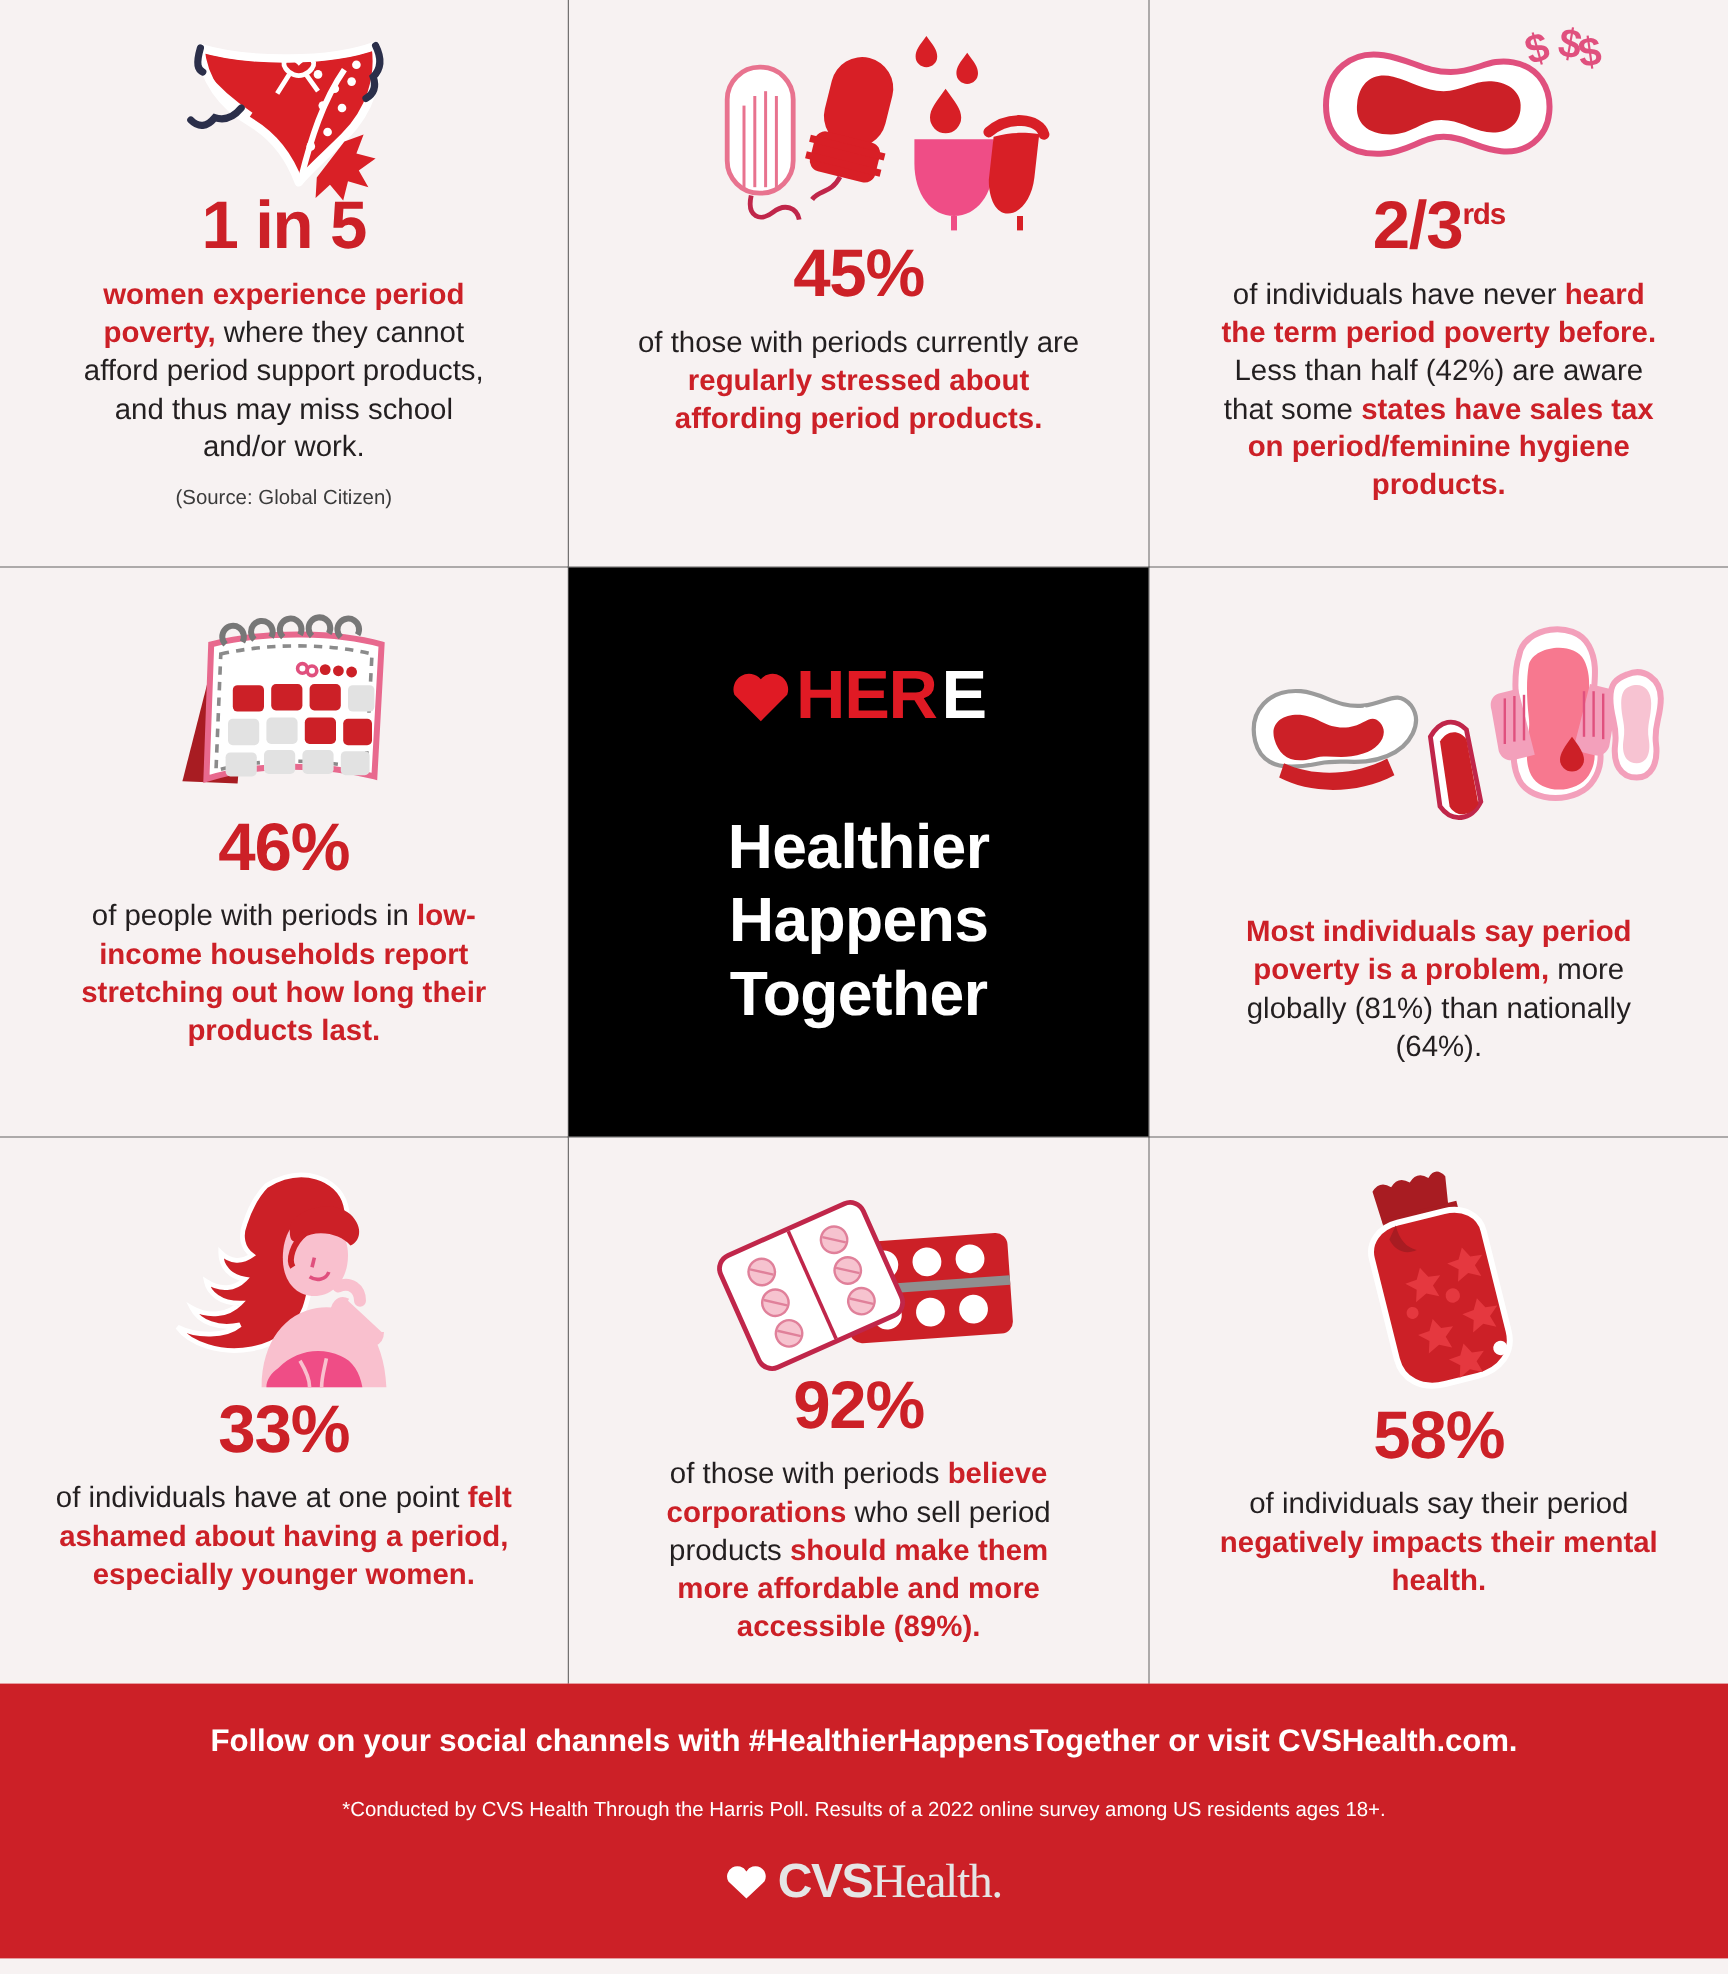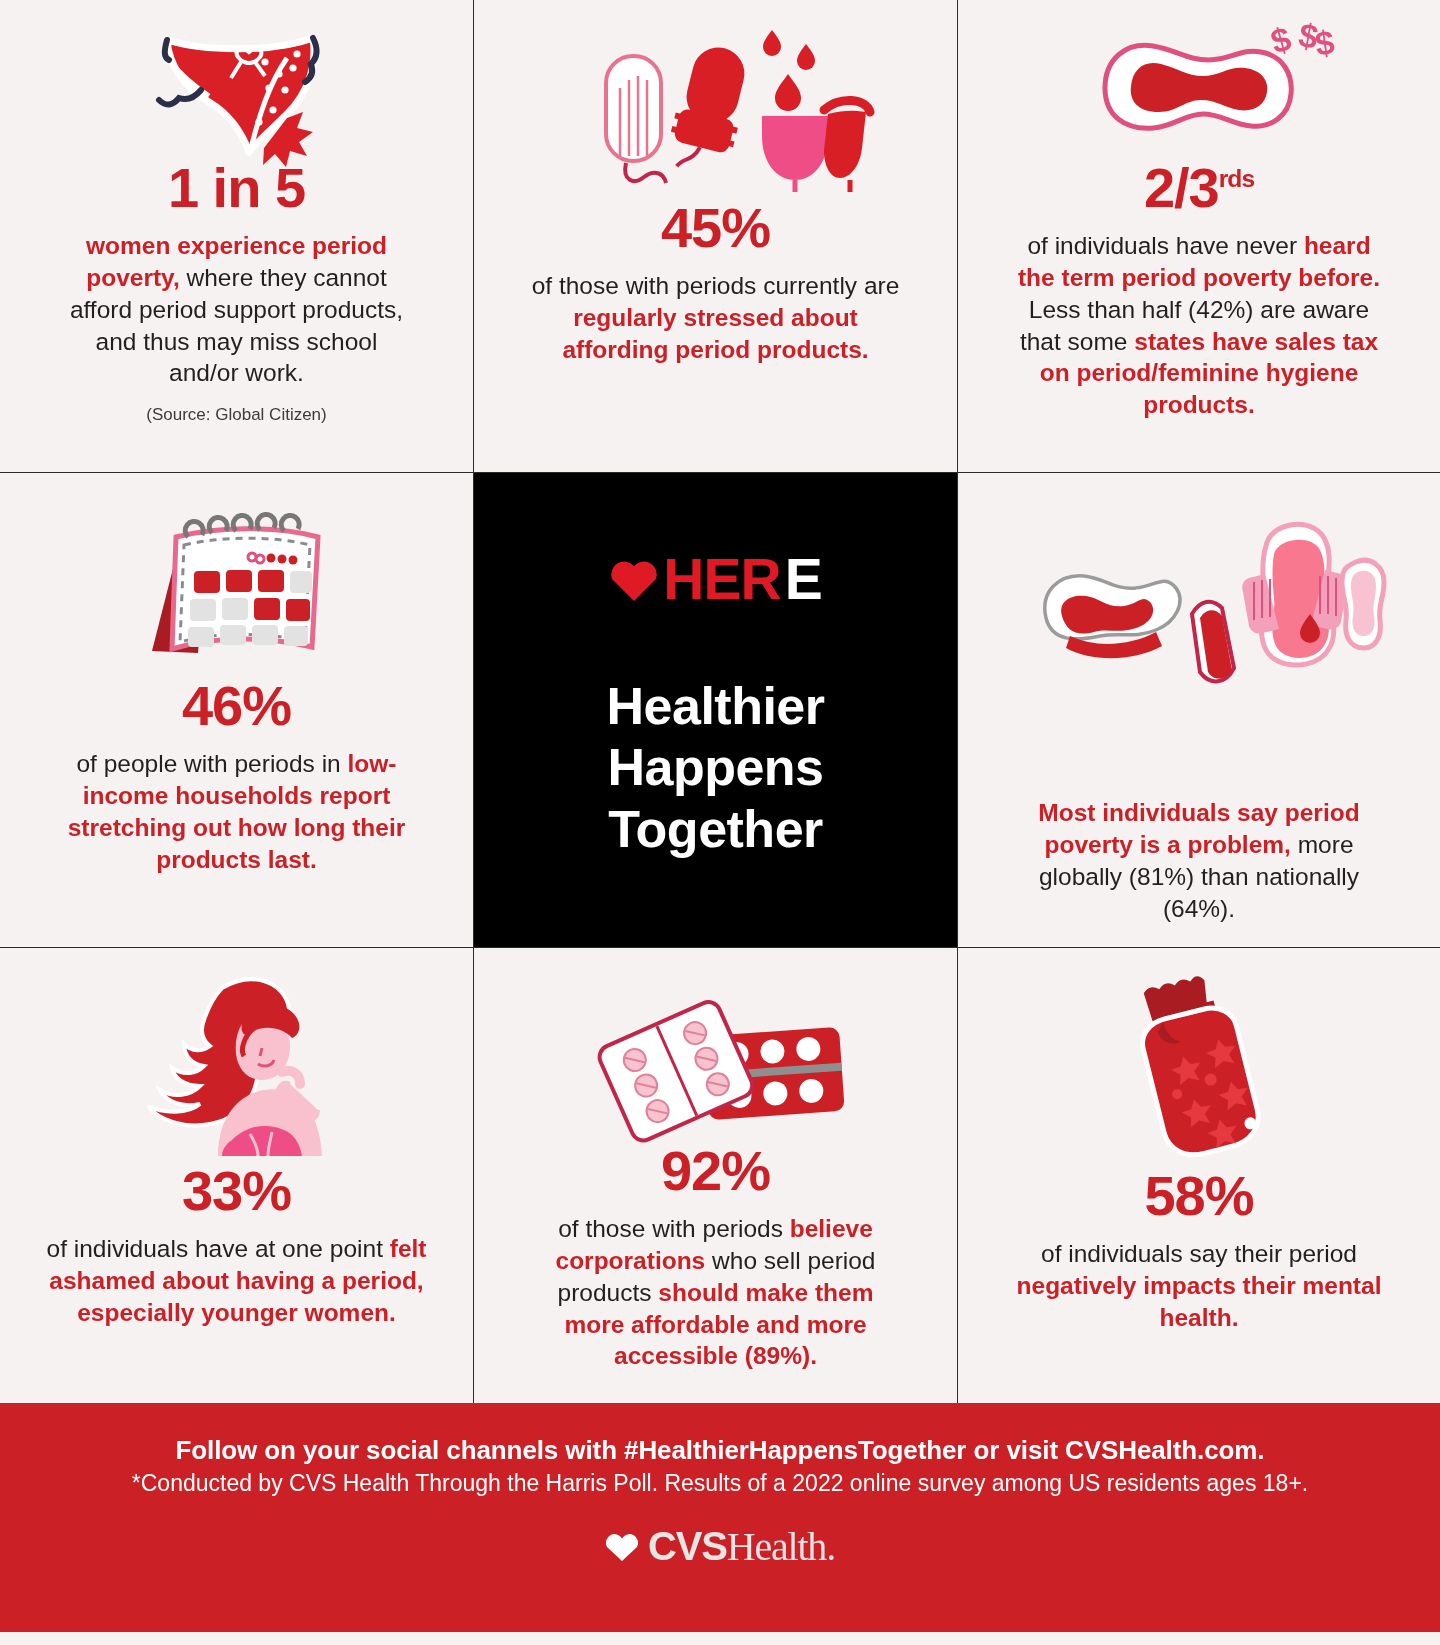--- a/index.html
+++ b/index.html
@@ -111,22 +111,22 @@
     justify-content:flex-start;
     padding-top:32px;
     box-sizing:border-box;
   }
   .footer-head{
     font-size:26px;
     font-weight:bold;
     letter-spacing:-0.1px;
   }
   .footer-sub{
-    font-size:23px;
-    margin-top:4px;
+    font-size:17px;
+    margin-top:32px;
   }
   .cvs-logo{
     display:flex;
     align-items:center;
     justify-content:center;
     gap:9px;
     margin-top:26px;
   }
   .cvs-heart{width:34px;height:30px;}
   .cvs-text{
@@ -315,21 +315,21 @@
             <path d="M302 72 v38"></path>
               <path d="M294 70 v38"></path>
               <path d="M286 70 v38"></path>
           </g>
           <path d="M276 108 c6 8 10 14 10 19 a10 10 0 0 1 -20 0 c0 -5 4 -11 10 -19z" fill="#cc2027"></path>
 
           <path d="M322 56 c14 -6 28 4 28 20 c0 16 -6 22 -4 38 c2 16 -4 28 -16 28 c-14 0 -20 -12 -18 -28 c2 -16 -4 -22 -4 -38 c0 -12 4 -16 14 -20z" fill="#ffffff" stroke="#f3a0bb" stroke-width="5"></path>
           <path d="M324 66 c10 -4 18 2 18 14 c0 12 -4 18 -2 30 c2 12 -2 20 -10 20 c-9 0 -13 -8 -11 -20 c2 -12 -2 -18 -2 -30 c0 -8 2 -12 7 -14z" fill="#f7c3d2"></path>
         </svg>
       </div>
-      <div class="body-text wide" style="margin-top:96px;"><span class="r">Most individuals say period poverty is a problem,</span><span> more globally (81%) than nationally (64%).</span></div>
+      <div class="body-text wide" style="margin-top:60px;"><span class="r">Most individuals say period poverty is a problem,</span><span> more globally (81%) than nationally (64%).</span></div>
     </div>
 
     <div class="hrule"></div>
 
     <div class="cell">
       <div class="art" style="height:190px;align-items:flex-end;">
         <svg width="230" height="190" viewBox="0 0 230 190" aria-hidden="true">
 
           <path d="M100 22 c30 -18 60 -6 66 16 c6 22 -10 30 -18 40 c-12 14 -10 30 -16 46 c-6 16 -22 30 -44 34 c-26 5 -52 -4 -62 -18 c16 8 40 8 52 -2 c-18 4 -34 -2 -40 -14 c14 8 30 6 40 -4 c-16 0 -26 -8 -28 -18 c12 8 24 6 32 -2 c-12 -2 -20 -10 -20 -22 c8 8 18 8 26 2 c-8 -6 -10 -16 -6 -26 c4 -12 10 -24 18 -32z" fill="#cc2027" stroke="#ffffff" stroke-width="4"></path>
 

